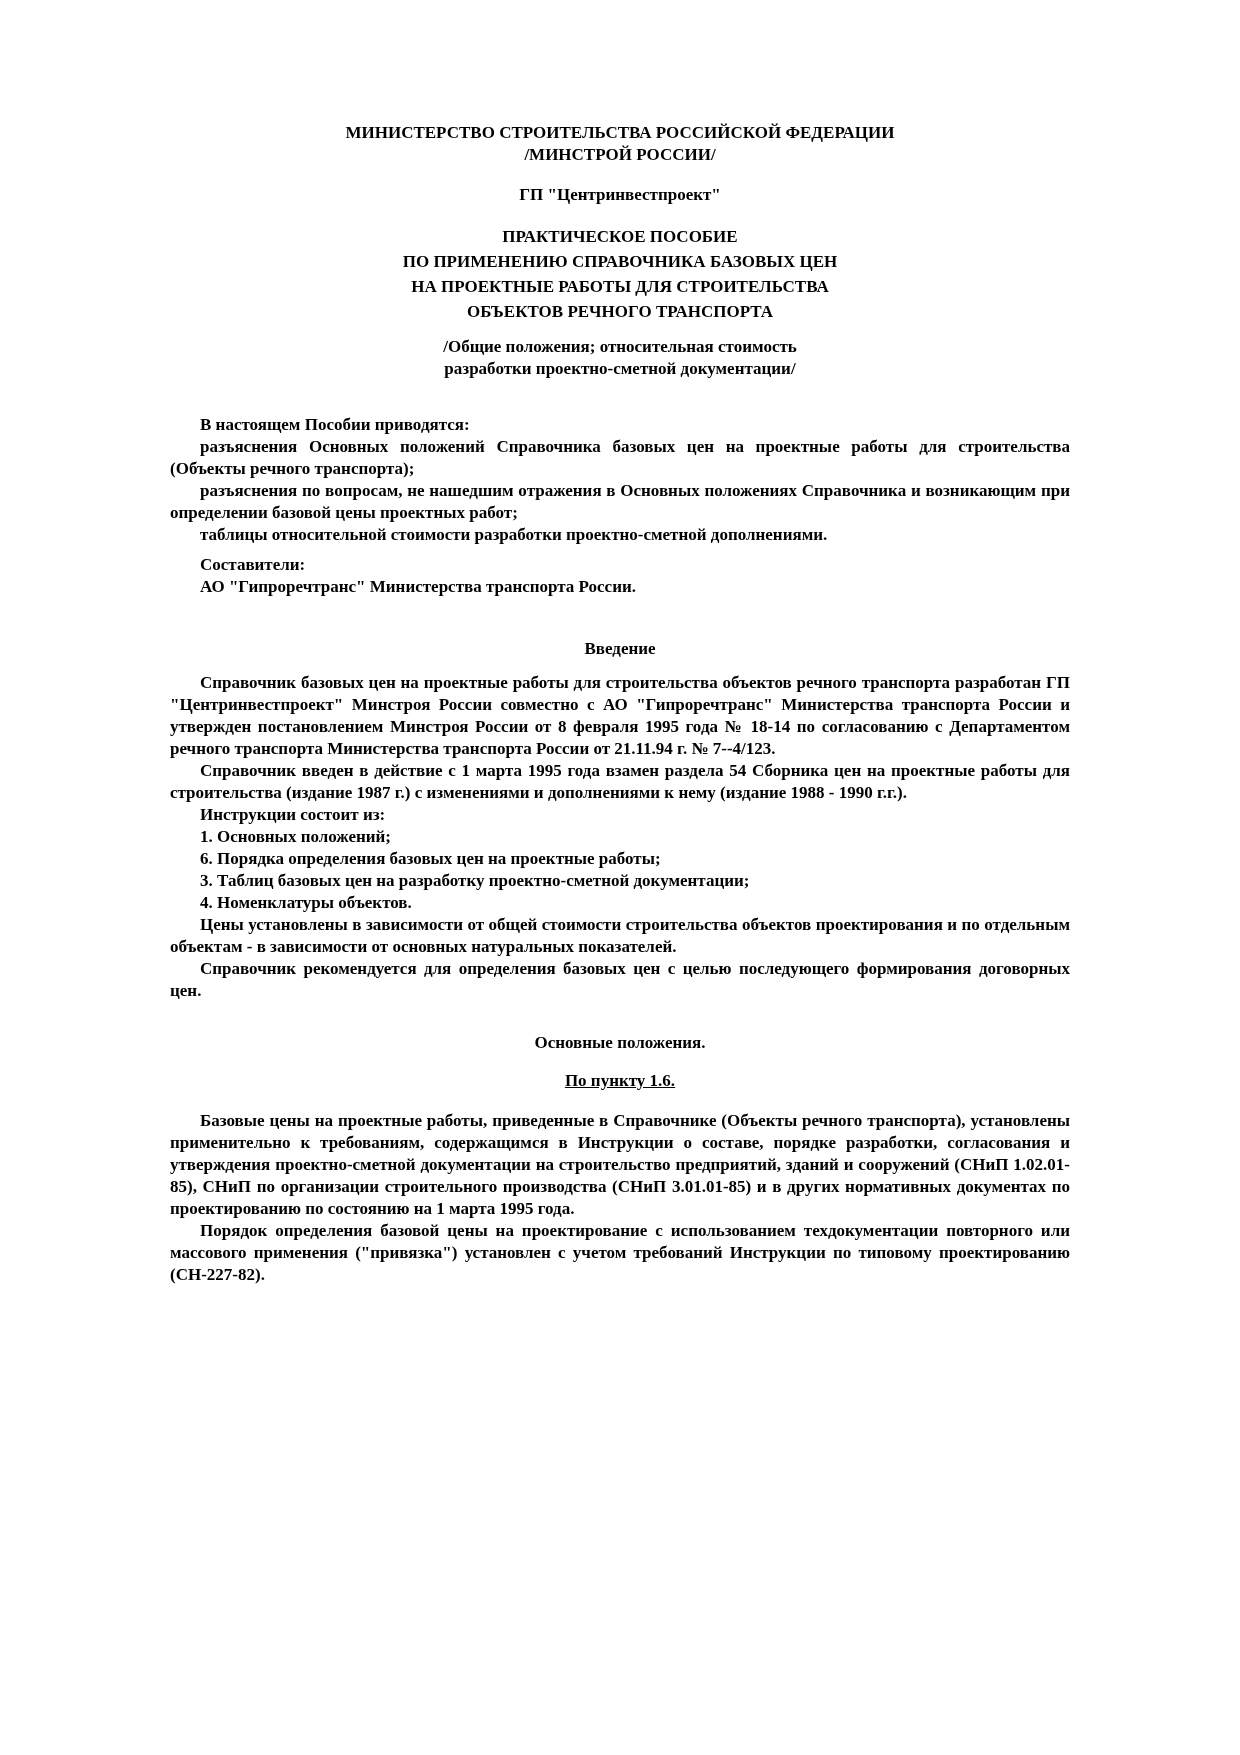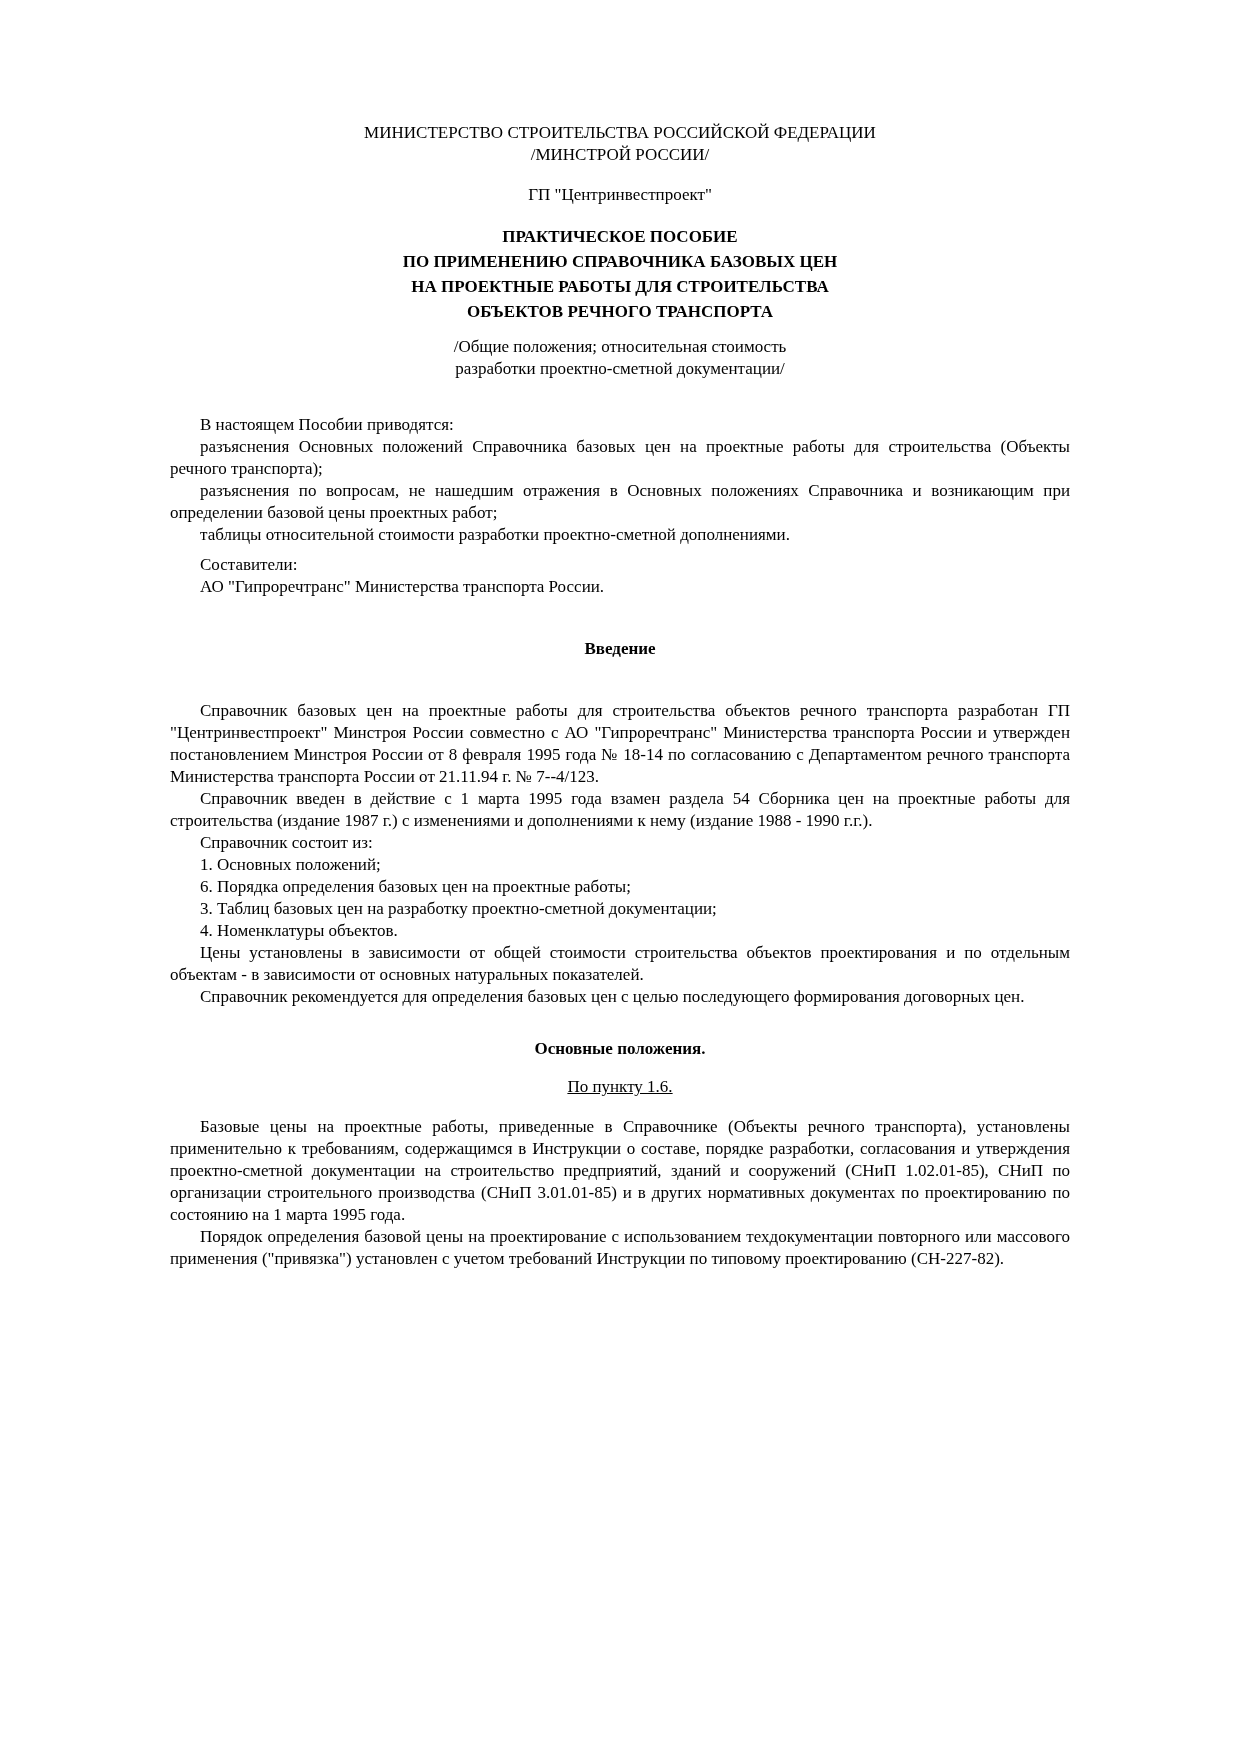--- a/index.html
+++ b/index.html
@@ -7,30 +7,30 @@
     width: 1240px;
     min-height: 1755px;
     box-sizing: border-box;
     padding: 122px 170px 80px 170px;
     background: #ffffff;
     color: #000000;
     font-family: "Liberation Serif", "DejaVu Serif", serif;
     font-size: 17px;
     line-height: 22px;
   }
-  p { margin: 0; }
+  p { margin: 0; font-weight: bold; }
   .center { text-align: center; text-indent: 0; }
   .bold { font-weight: bold; }
   .body { text-align: justify; text-indent: 30px; }
   .org-line { margin-top: 18px; }
   .title-block { margin-top: 18px; line-height: 25px; }
   .subtitle-block { margin-top: 12px; }
   .first-section { margin-top: 34px; }
   .blank-gap { margin-top: 8px; }
-  .heading-intro { margin-top: 40px; margin-bottom: 40px; }
+  .heading-intro { margin-top: 40px; margin-bottom: 12px; }
   .heading-main { margin-top: 30px; margin-bottom: 16px; }
   .heading-sub { margin-bottom: 18px; }
   .underline { text-decoration: underline; }
 </style>
 </head>
 <body>
 
 <div class="page">
 
   <header>
@@ -60,21 +60,21 @@
 
   <section class="blank-gap">
     <p class="body">Составители:</p>
     <p class="body">АО "Гипроречтранс" Министерства транспорта России.</p>
   </section>
 
   <section>
     <p class="center bold heading-intro">Введение</p>
     <p class="body">Справочник базовых цен на проектные работы для строительства объектов речного транспорта разработан ГП "Центринвестпроект" Минстроя России совместно с АО "Гипроречтранс" Министерства транспорта России и утвержден постановлением Минстроя России от 8 февраля 1995 года № 18-14 по согласованию с Департаментом речного транспорта Министерства транспорта России от 21.11.94 г. № 7--4/123.</p>
     <p class="body">Справочник введен в действие с 1 марта 1995 года взамен раздела 54 Сборника цен на проектные работы для строительства (издание 1987 г.) с изменениями и дополнениями к нему (издание 1988 - 1990 г.г.).</p>
-    <p class="body">Справочник состоит из:</p>
+    <p class="body">Инструкции состоит из:</p>
     <p class="body">1. Основных положений;</p>
     <p class="body">6. Порядка определения базовых цен на проектные работы;</p>
     <p class="body">3. Таблиц базовых цен на разработку проектно-сметной документации;</p>
     <p class="body">4. Номенклатуры объектов.</p>
     <p class="body">Цены установлены в зависимости от общей стоимости строительства объектов проектирования и по отдельным объектам - в зависимости от основных натуральных показателей.</p>
     <p class="body">Справочник рекомендуется для определения базовых цен с целью последующего формирования договорных цен.</p>
   </section>
 
   <section>
     <p class="center bold heading-main">Основные положения.</p>

